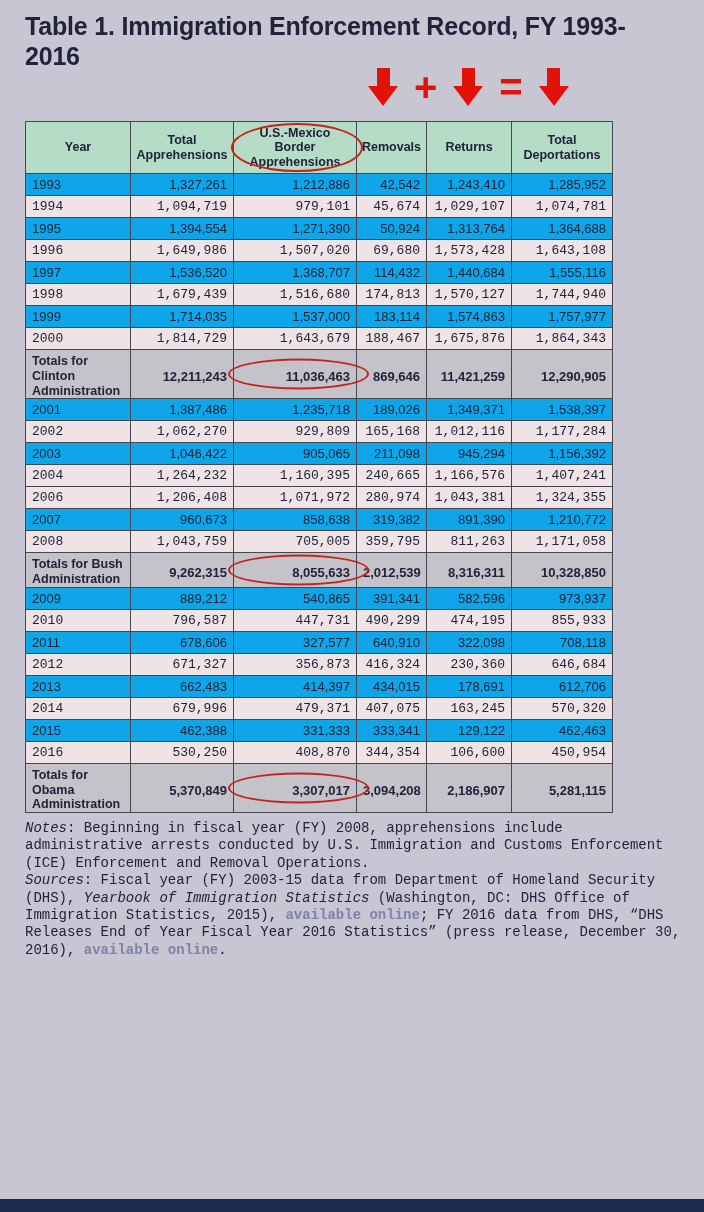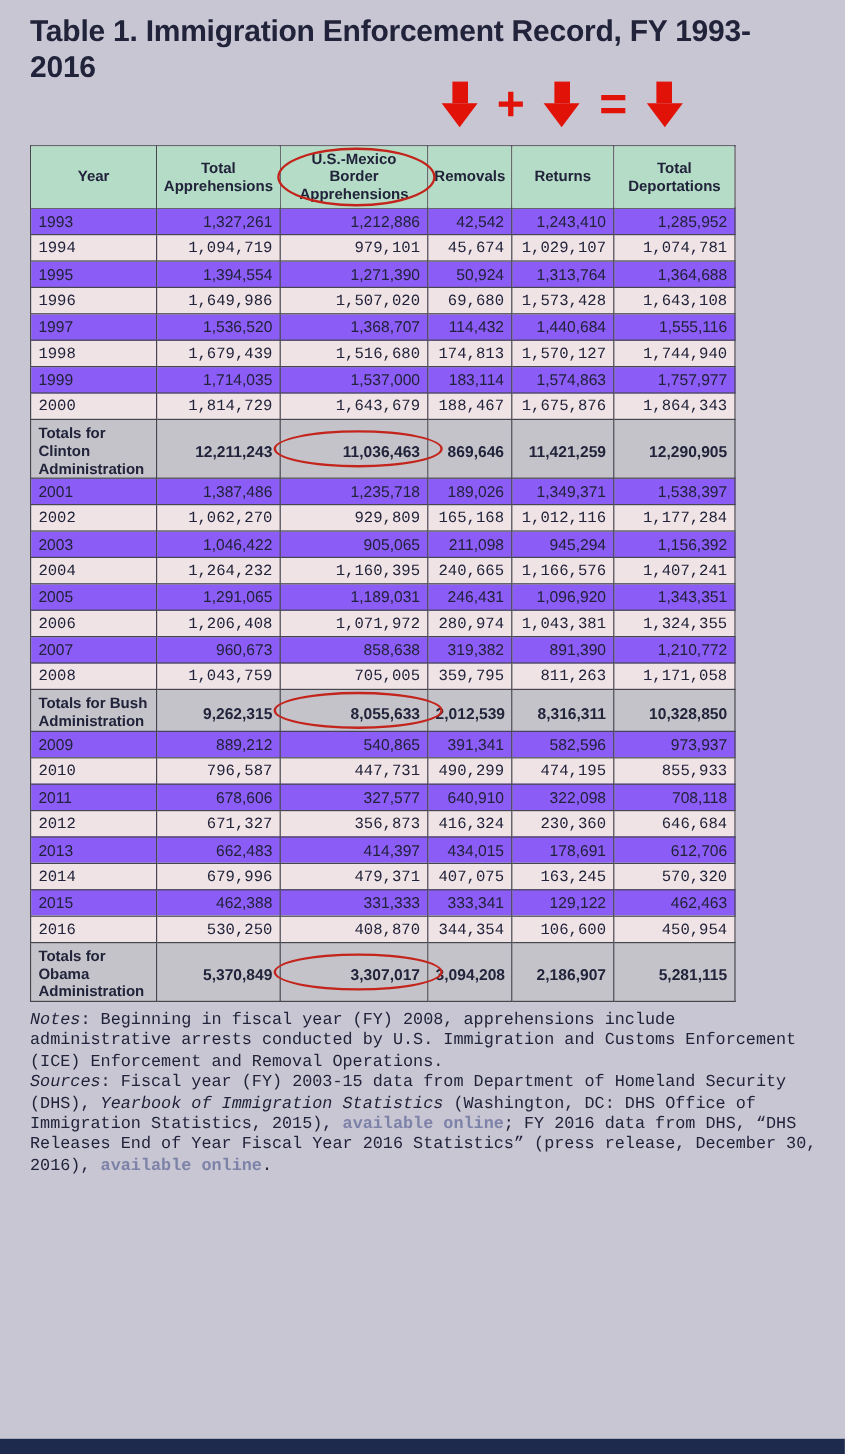--- a/index.html
+++ b/index.html
@@ -40,21 +40,21 @@
     vertical-align:middle; overflow:visible;
   }
   .data-table thead th {
     background: var(--header-bg,#b5dcc6);
     font-weight:bold; font-size:12.5px; text-align:center;
     padding:4px 2px; line-height:1.15; position:relative;
   }
   .data-table thead th span { white-space:pre-line; display:inline-block; }
   .col-label { text-align:left; padding-left:5px; }
   .col-num { text-align:right; }
-  .row-light { background:#8b5cf6; }
+  .row-light { background:#0ea5e9; }
   .row-pink  { background: var(--row-alt-bg,#f0e3e5); font-family: Liberation Mono, monospace; }
   .total-row { background: var(--total-row-bg,#c5c3ca); font-weight:bold; }
   .total-row td { padding-top:4px; padding-bottom:0; }
   .total-row .col-label span { white-space:pre-line; display:inline-block; line-height:1.18; font-size:12.5px; }
   td.circled, th.circled { position:relative; }
   .red-ellipse {
     position:absolute; border:2.5px solid var(--circle-color,#c3241c);
     border-radius:50%; pointer-events:none; z-index:5;
   }
   .red-ellipse.header { left:-3px; right:-7px; top:1px; bottom:1px; }
@@ -214,28 +214,20 @@
           <td class="col-num"><span>1,156,392</span></td>
         </tr>
         <tr class="row-pink">
           <td class="col-label"><span>2004</span></td>
           <td class="col-num"><span>1,264,232</span></td>
           <td class="col-num"><span>1,160,395</span></td>
           <td class="col-num"><span>240,665</span></td>
           <td class="col-num"><span>1,166,576</span></td>
           <td class="col-num"><span>1,407,241</span></td>
         </tr>
-        <tr class="row-light">
-          <td class="col-label"><span>2005</span></td>
-          <td class="col-num"><span>1,291,065</span></td>
-          <td class="col-num"><span>1,189,031</span></td>
-          <td class="col-num"><span>246,431</span></td>
-          <td class="col-num"><span>1,096,920</span></td>
-          <td class="col-num"><span>1,343,351</span></td>
-        </tr>
         <tr class="row-pink">
           <td class="col-label"><span>2006</span></td>
           <td class="col-num"><span>1,206,408</span></td>
           <td class="col-num"><span>1,071,972</span></td>
           <td class="col-num"><span>280,974</span></td>
           <td class="col-num"><span>1,043,381</span></td>
           <td class="col-num"><span>1,324,355</span></td>
         </tr>
         <tr class="row-light">
           <td class="col-label"><span>2007</span></td>

